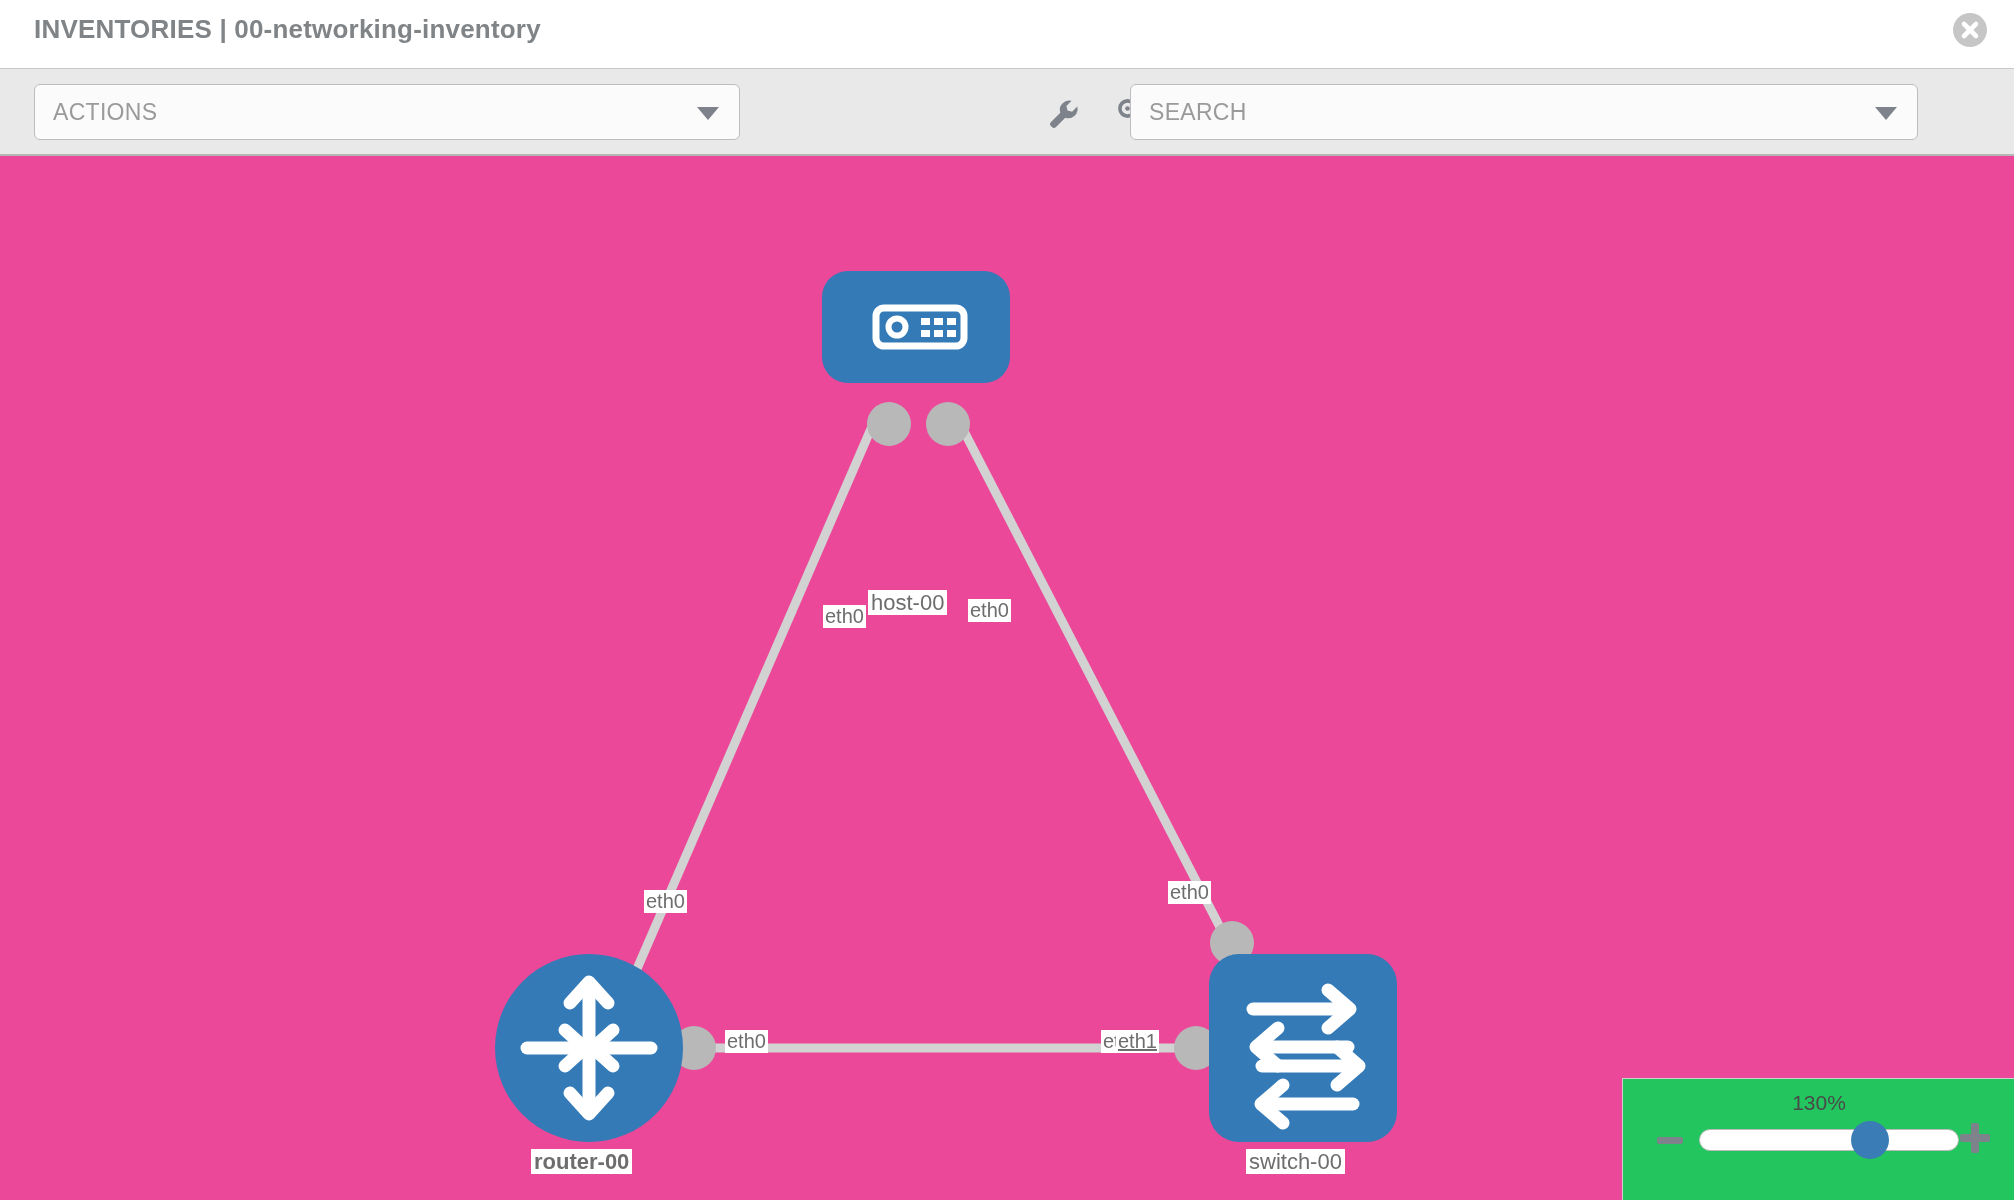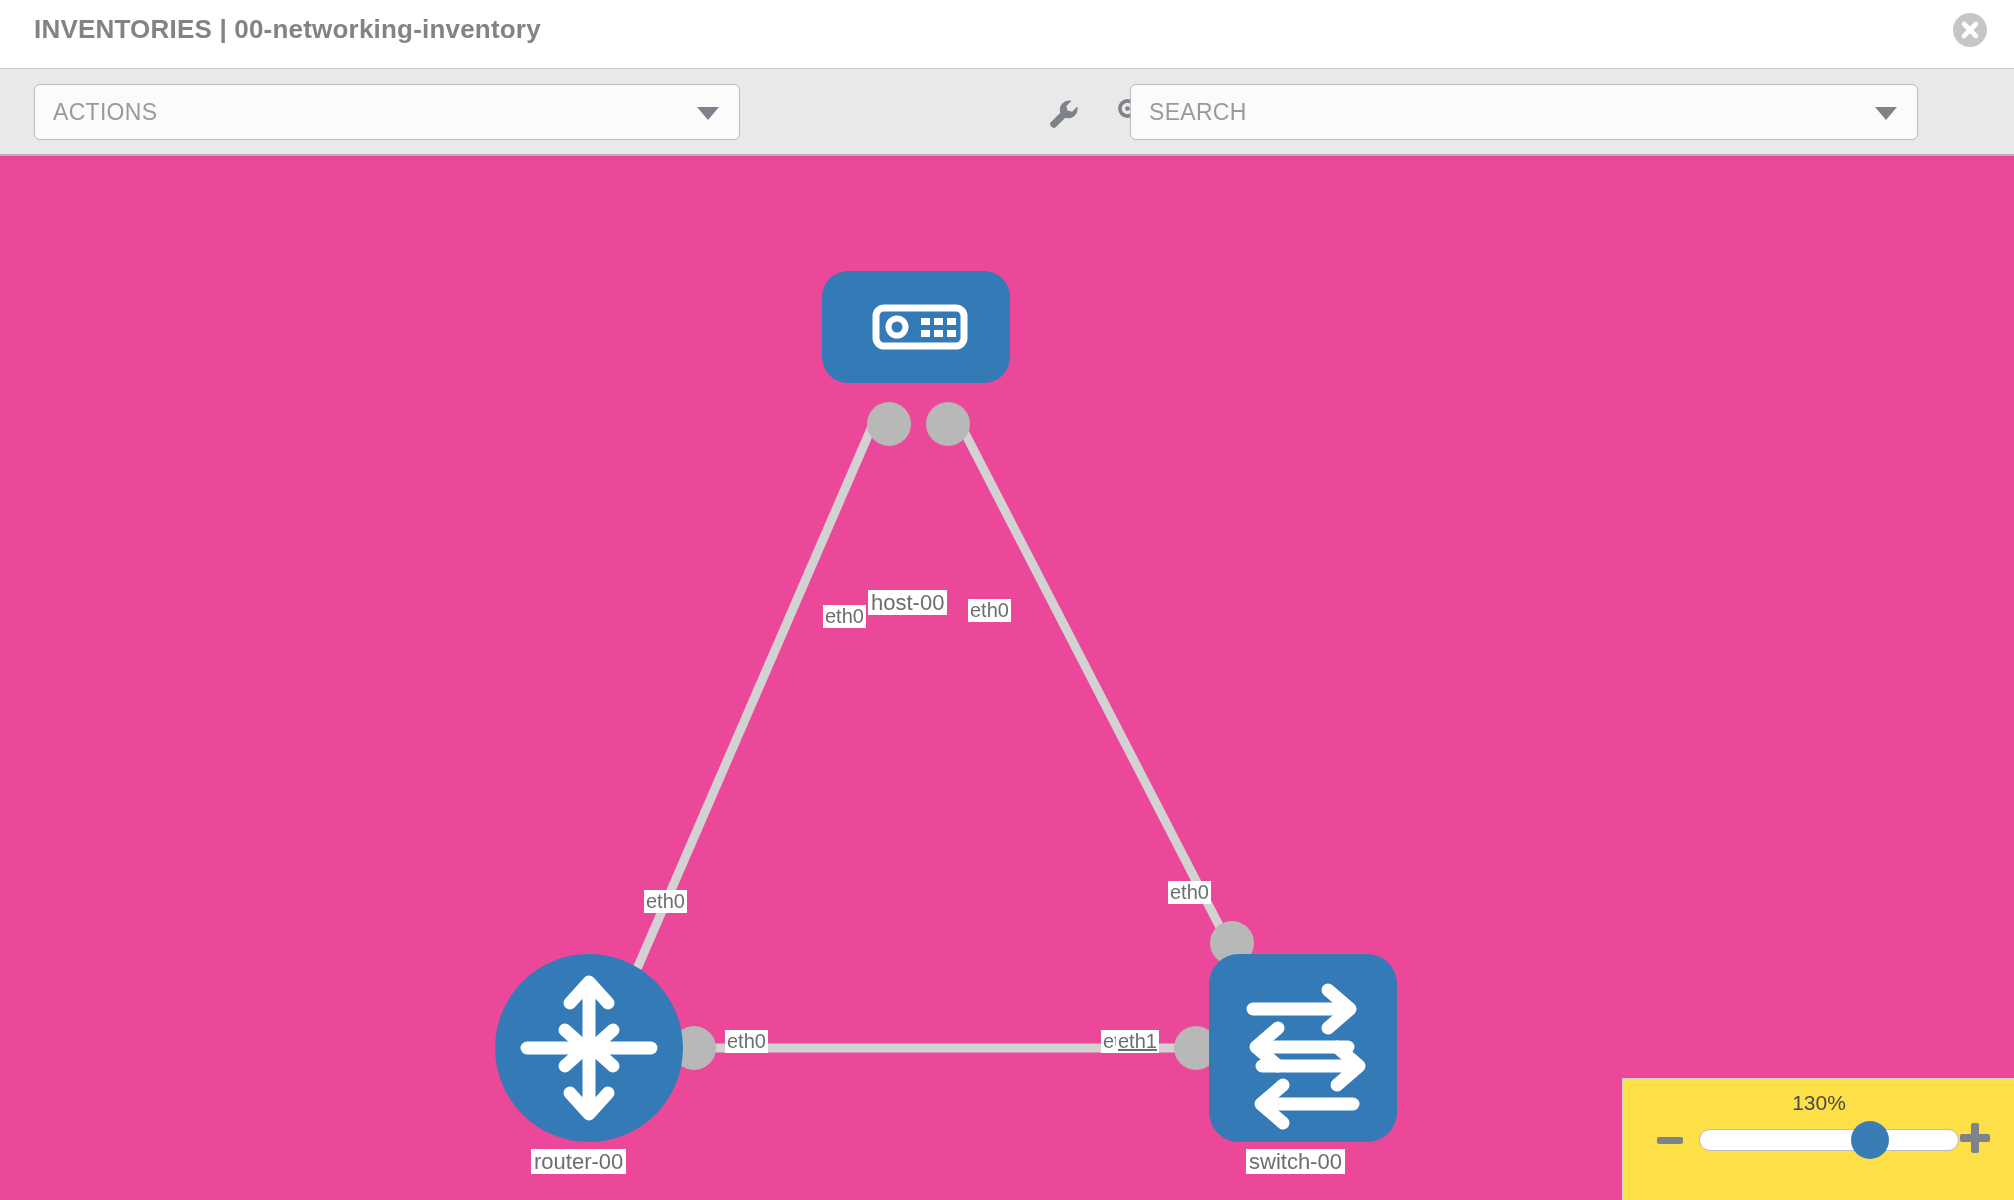--- a/index.html
+++ b/index.html
@@ -156,21 +156,21 @@
     padding: 1px 2px;
   }
 
   
   .zoom-panel {
     position: absolute;
     left: 1622px;
     top: 1078px;
     width: 392px;
     height: 122px;
-    background: #fde047;
+    background: #22c55e;
     border: 1px solid #cfcfcf;
     border-right: none;
     border-bottom: none;
     box-sizing: border-box;
   }
   .zoom-value {
     position: absolute;
     top: 12px;
     left: 0;
     width: 392px;
@@ -327,21 +327,21 @@
     <div class="chip chip-node" style="left:868px;  top:434px;">host-00</div>
     <div class="chip chip-if" style="left:968px;  top:443px;">eth0</div>
 
     <div class="chip chip-if" style="left:644px;  top:734px;">eth0</div>
     <div class="chip chip-if" style="left:1168px; top:725px;">eth0</div>
 
     <div class="chip chip-if" style="left:725px;  top:874px;">eth0</div>
     <div class="chip chip-if" style="left:1101px; top:874px;">eth0</div>
     <div class="chip chip-if" style="left:1116px; top:874px;text-decoration:underline;">eth1</div>
 
-    <div class="chip chip-node" style="left:531px;  top:993px;">router-00</div>
+    <div class="chip chip-node" style="left:531px;  top:993px;font-weight:bold;">router-00</div>
     <div class="chip chip-node" style="left:1246px; top:993px;">switch-00</div>
   </div>
 
   <div class="zoom-panel">
     <div class="zoom-value">130%</div>
 
     <div class="zoom-minus">
       <svg width="30" height="30" viewBox="0 0 30 30">
         <rect x="2" y="11" width="26" height="7" rx="2" fill="#7d828b"></rect>
       </svg>

